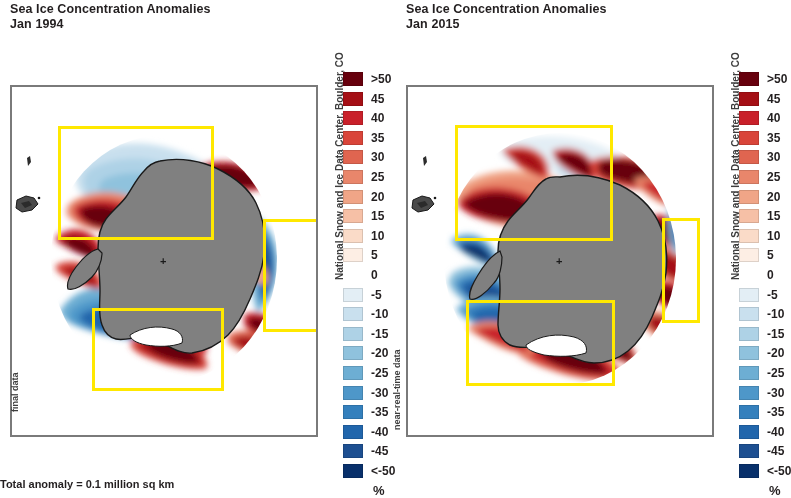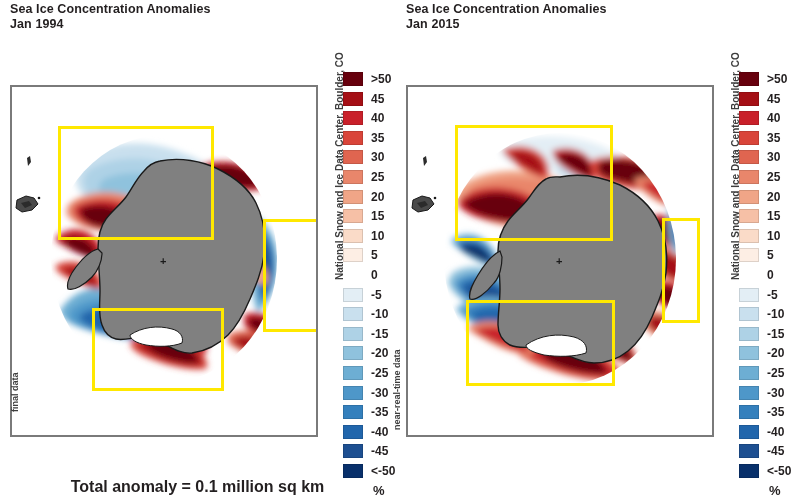--- a/index.html
+++ b/index.html
@@ -63,21 +63,21 @@
     white-space:nowrap;
     transform-origin:0 0;
     transform:rotate(-90deg);
     color:#3d3d3d;
   }
   .vtext.side{font-size:9px;}
 
   
   .footer{
     position:absolute;top:478px;left:0;width:395px;
-    text-align:center;font-size:16px;
+    text-align:left;font-size:11px;
   }
 </style>
 </head>
 <body>
 
 <div class="panel left">
 
   <div class="title">Sea Ice Concentration Anomalies
 Jan 1994</div>
 

